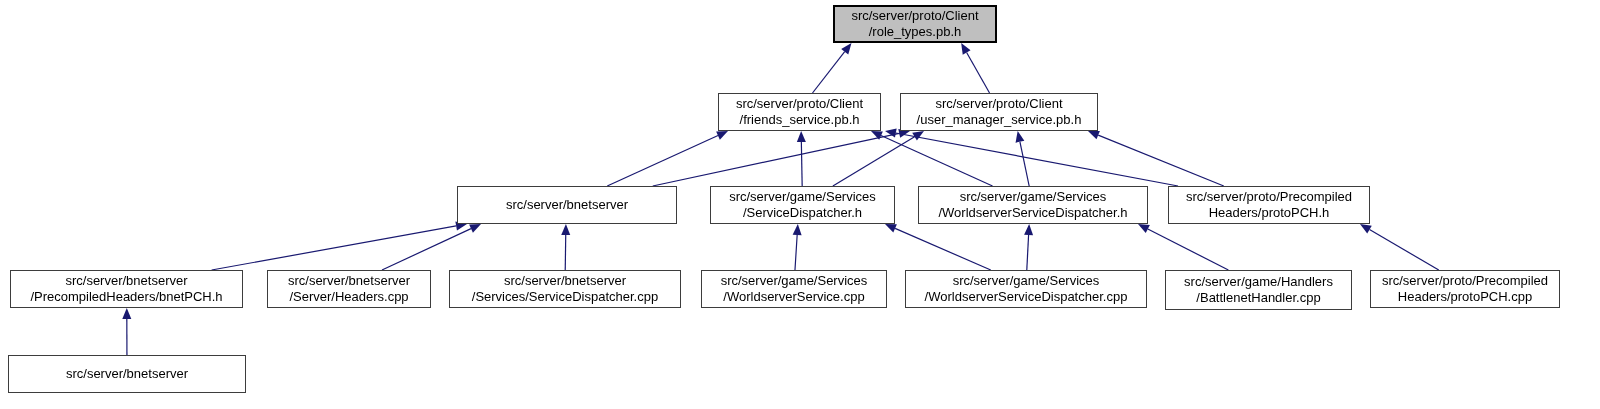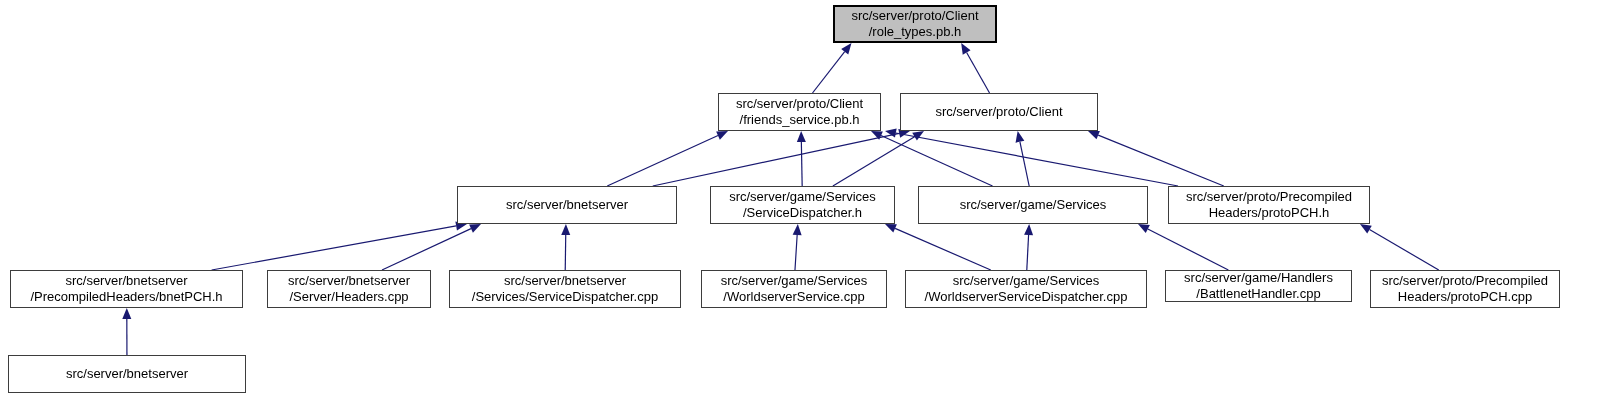--- a/index.html
+++ b/index.html
@@ -89,33 +89,35 @@
     <span class="l2">/role_types.pb.h</span>
   </div>
 
   <div class="node" style="left: 718px; top: 93px; width: 163px; height: 38px;">
     <span class="l1">src/server/proto/Client</span>
     <span class="l2">/friends_service.pb.h</span>
   </div>
 
   <div class="node" style="left: 900px; top: 93px; width: 198px; height: 38px;">
     <span class="l1">src/server/proto/Client</span>
+    <span class="l2">/user_manager_service.pb.h</span>
   </div>
 
   <div class="node" style="left: 457px; top: 186px; width: 220px; height: 38px;">
     <span class="l1">src/server/bnetserver</span>
   </div>
 
   <div class="node" style="left: 710px; top: 186px; width: 185px; height: 38px;">
     <span class="l1">src/server/game/Services</span>
     <span class="l2">/ServiceDispatcher.h</span>
   </div>
 
   <div class="node" style="left: 918px; top: 186px; width: 230px; height: 38px;">
     <span class="l1">src/server/game/Services</span>
+    <span class="l2">/WorldserverServiceDispatcher.h</span>
   </div>
 
   <div class="node" style="left: 1168px; top: 186px; width: 202px; height: 38px;">
     <span class="l1">src/server/proto/Precompiled</span>
     <span class="l2">Headers/protoPCH.h</span>
   </div>
 
   <div class="node" style="left: 10px; top: 270px; width: 233px; height: 38px;">
     <span class="l1">src/server/bnetserver</span>
     <span class="l2">/PrecompiledHeaders/bnetPCH.h</span>
@@ -134,21 +136,21 @@
   <div class="node" style="left: 701px; top: 270px; width: 186px; height: 38px;">
     <span class="l1">src/server/game/Services</span>
     <span class="l2">/WorldserverService.cpp</span>
   </div>
 
   <div class="node" style="left: 905px; top: 270px; width: 242px; height: 38px;">
     <span class="l1">src/server/game/Services</span>
     <span class="l2">/WorldserverServiceDispatcher.cpp</span>
   </div>
 
-  <div class="node" style="left: 1165px; top: 270px; width: 187px; height: 32px;">
+  <div class="node" style="left: 1165px; top: 270px; width: 187px; height: 40px;">
     <span class="l1">src/server/game/Handlers</span>
     <span class="l2">/BattlenetHandler.cpp</span>
   </div>
 
   <div class="node" style="left: 1370px; top: 270px; width: 190px; height: 38px;">
     <span class="l1">src/server/proto/Precompiled</span>
     <span class="l2">Headers/protoPCH.cpp</span>
   </div>
 
   <div class="node" style="left: 8px; top: 355px; width: 238px; height: 38px;">

